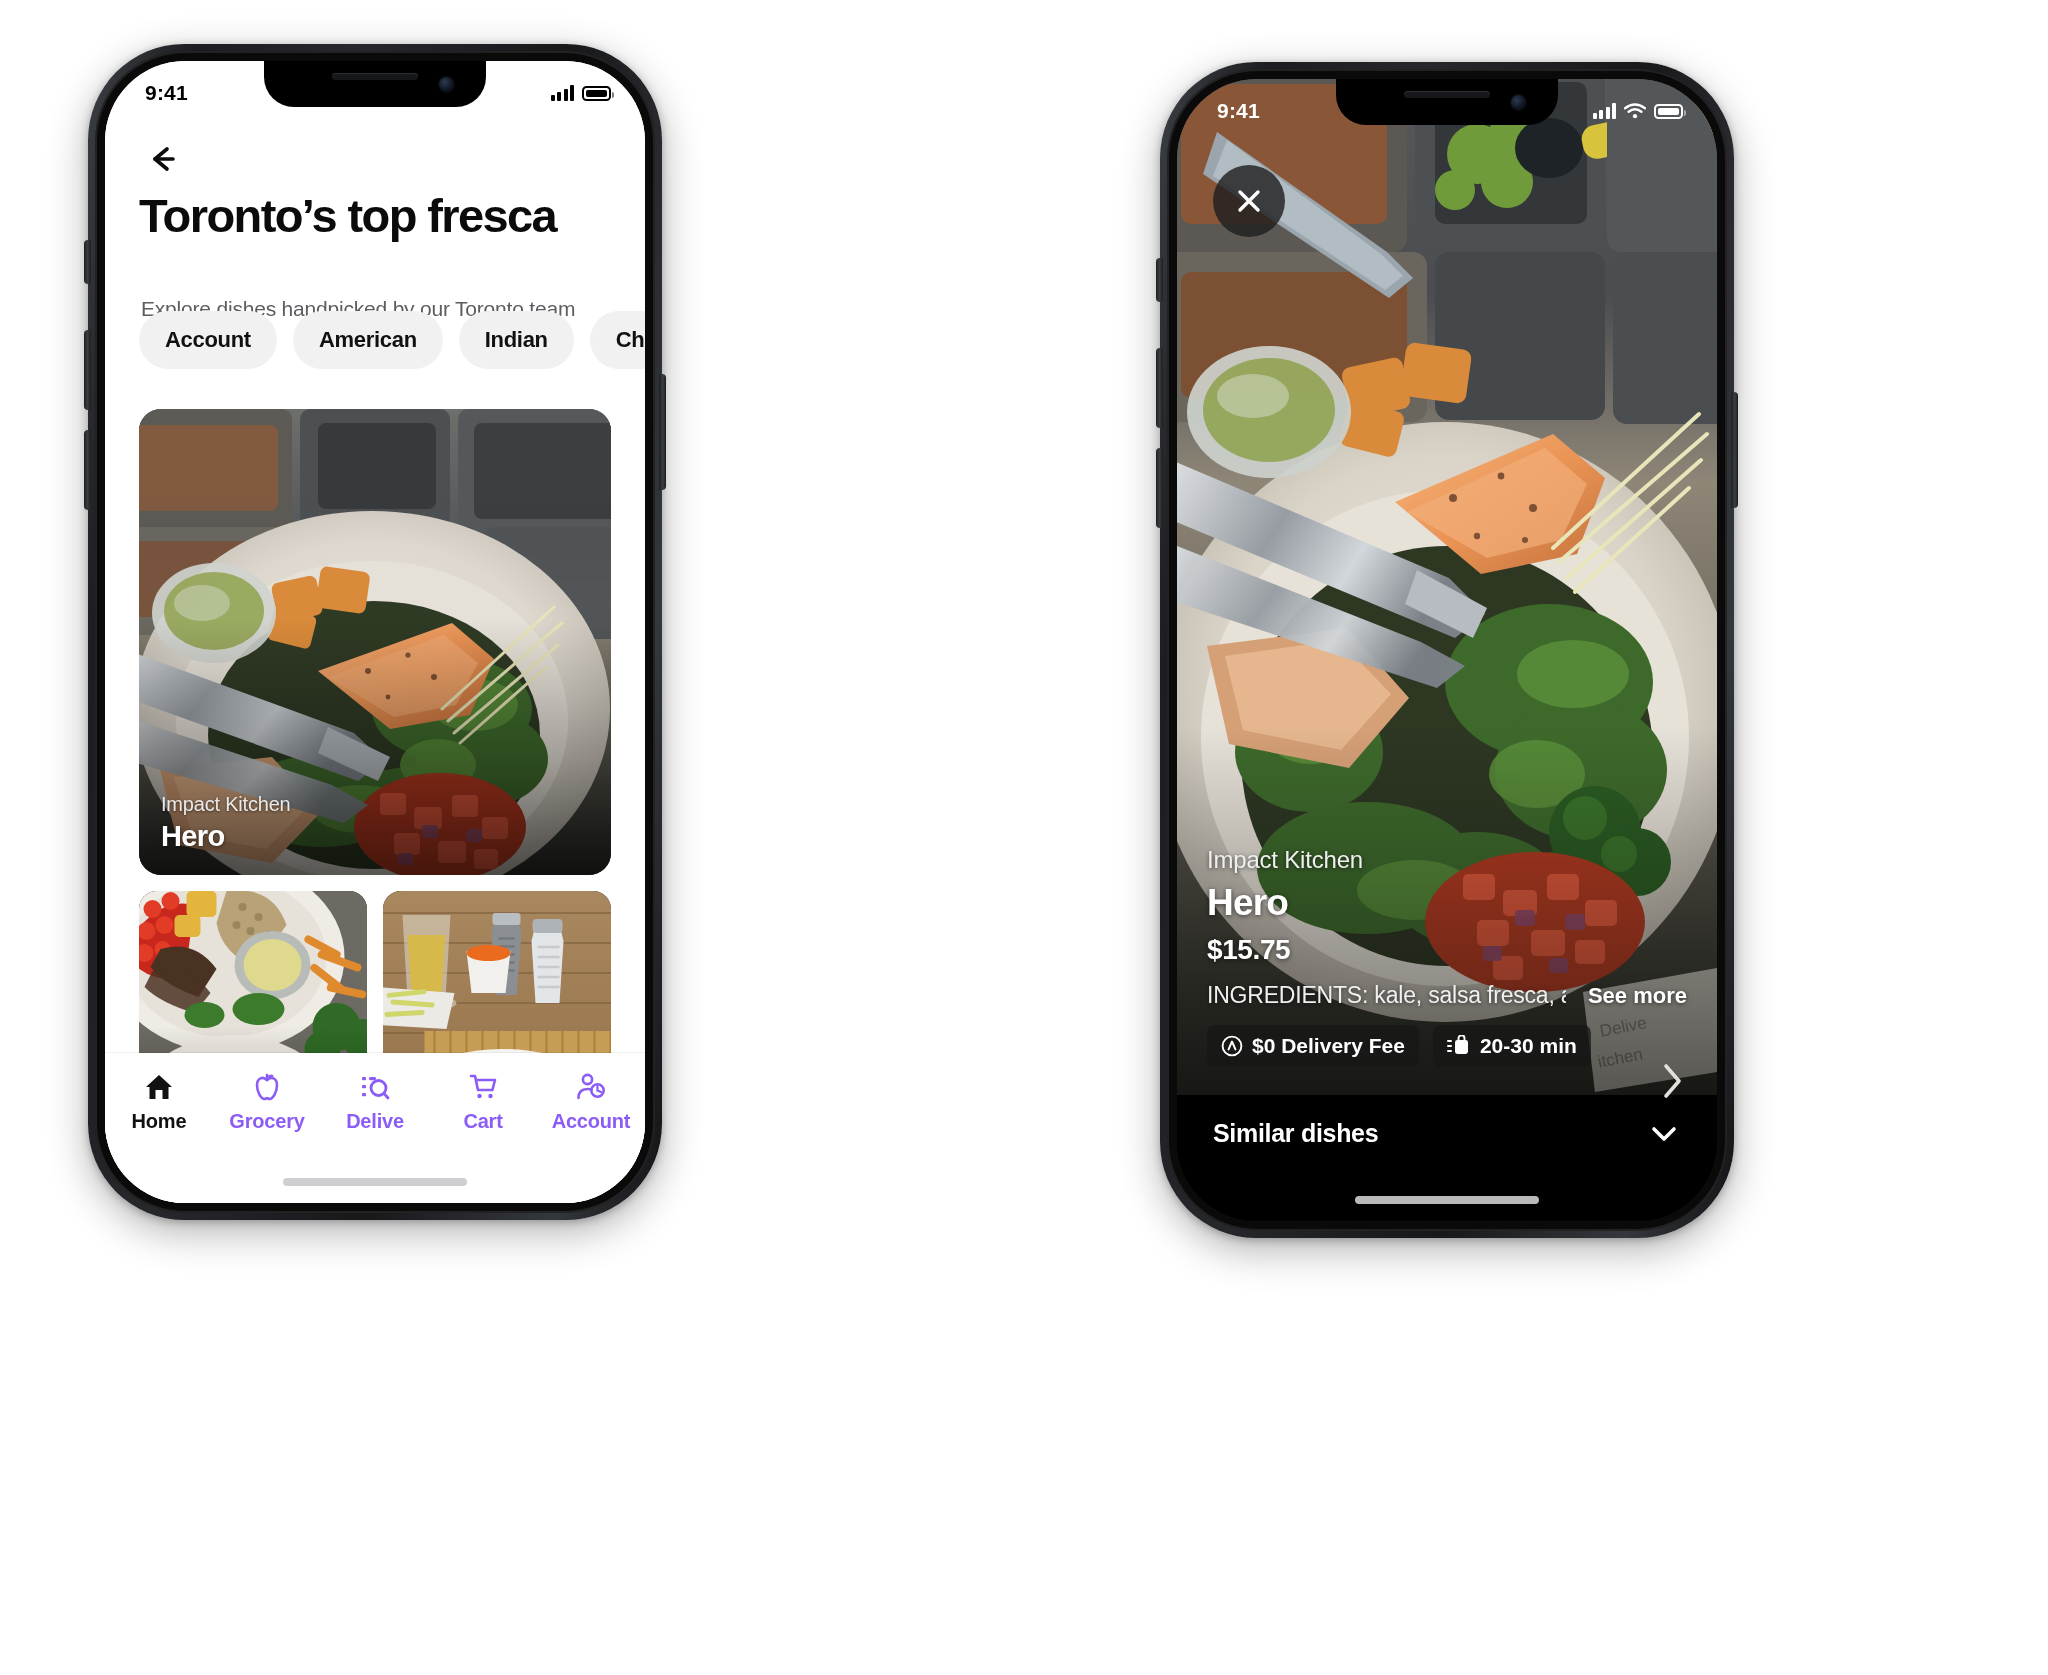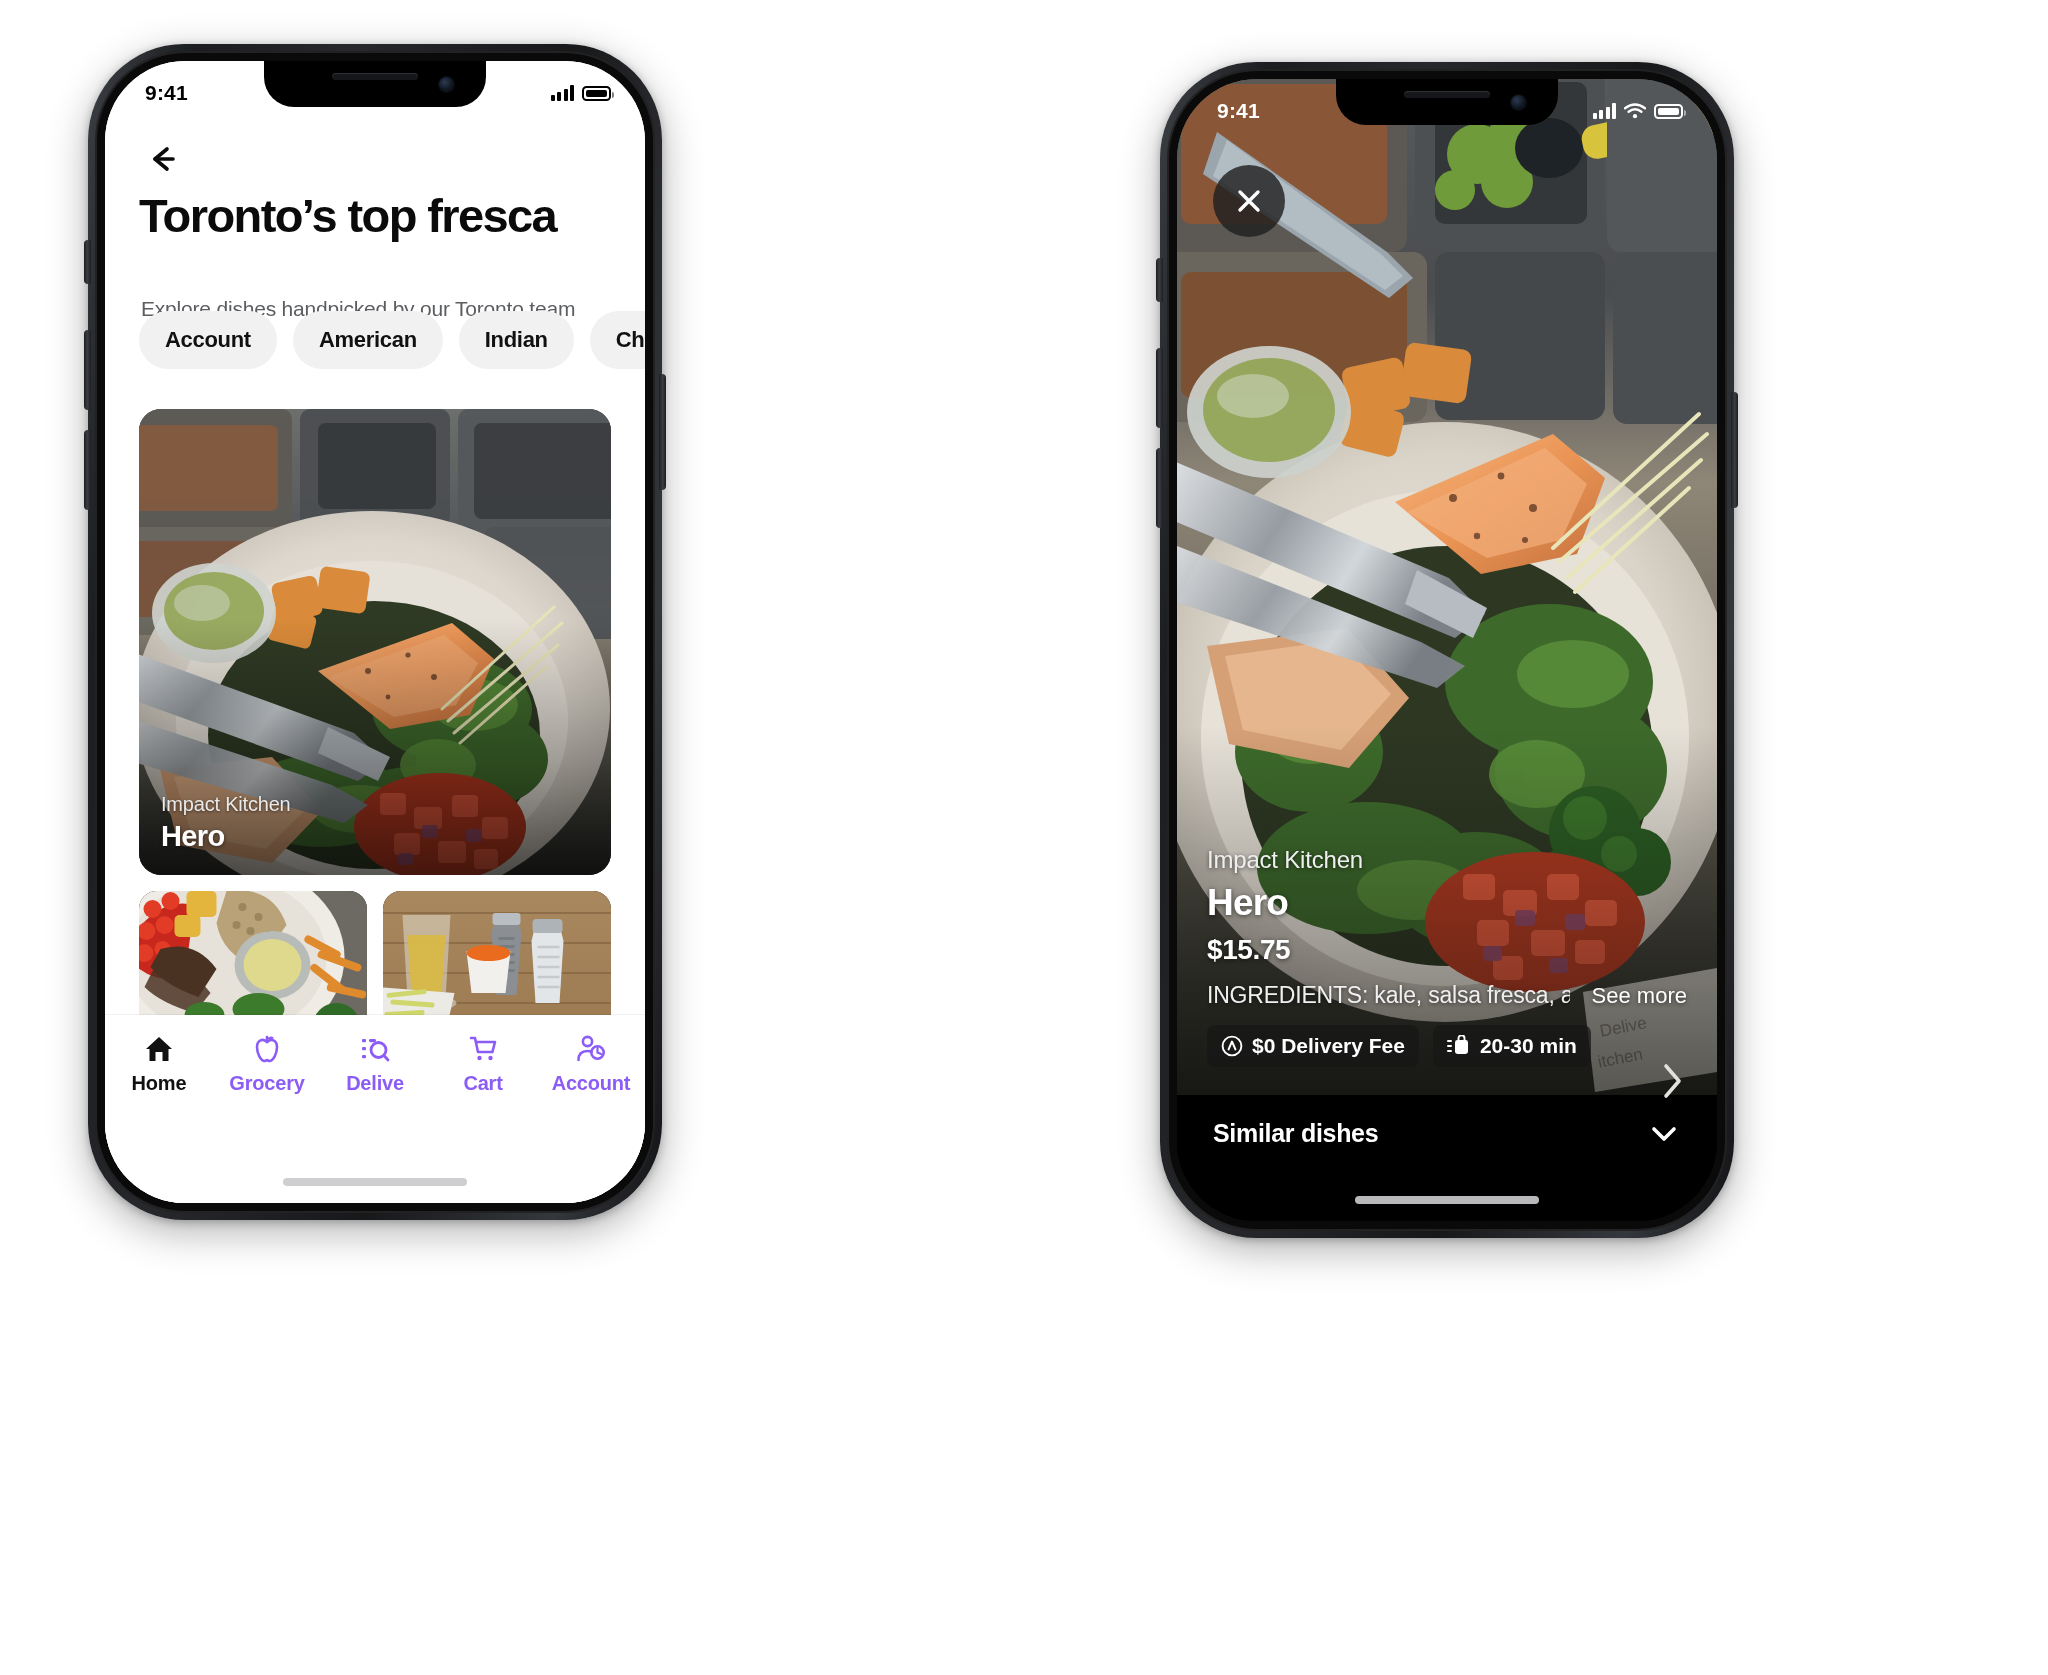--- a/index.html
+++ b/index.html
@@ -107,21 +107,21 @@
   .card-dish { font-size: 29px; font-weight: 800; color: #fff; letter-spacing: -.6px;
     text-shadow: 0 1px 4px rgba(0,0,0,.55); }
   .row2 { display: flex; gap: 16px; margin-top: 16px; }
   .card.small { height: 300px; flex: 1; border-radius: 18px; }
   .card.small .card-meta { left: 18px; bottom: 14px; right: 12px; }
   .card.small .card-store { font-size: 19px; }
   .card.small .card-dish { font-size: 27px; }
 
   
   .tabbar {
-    position: absolute; left: 0; right: 0; bottom: 0; height: 188px;
+    position: absolute; left: 0; right: 0; bottom: 0; height: 150px;
     background: #fff; display: flex; align-items: flex-start; padding-top: 18px;
     box-shadow: 0 -1px 0 rgba(0,0,0,.05);
   }
   .tab { flex: 1; display: flex; flex-direction: column; align-items: center; gap: 7px; color: #8b5cf6; }
   .tab.active { color: #111; }
   .tab-label { font-size: 20px; font-weight: 600; letter-spacing: -.2px; }
   .tab.active .tab-label { font-weight: 800; }
   .home-ind {
     position: absolute; bottom: 17px; left: 50%; transform: translateX(-50%);
     width: 184px; height: 8px; border-radius: 5px; background: #3c3c3e; z-index: 35;
@@ -147,21 +147,21 @@
   }
   .detail-inner { position: relative; }
   .d-store { font-size: 24px; color: #efefef; letter-spacing: -.2px; text-shadow: 0 1px 4px rgba(0,0,0,.6); }
   .d-dish { font-size: 37px; font-weight: 800; color: #fff; letter-spacing: -.8px;
     margin-top: 8px; text-shadow: 0 1px 5px rgba(0,0,0,.6); }
   .d-price { font-size: 28px; font-weight: 700; color: #fff; margin-top: 10px;
     letter-spacing: -.4px; text-shadow: 0 1px 5px rgba(0,0,0,.6); }
   .d-ing-row { display: flex; align-items: baseline; gap: 22px; margin-top: 16px; }
   .d-ing { font-size: 23px; color: #f0f0f0; letter-spacing: -.2px; text-shadow: 0 1px 4px rgba(0,0,0,.6);
     white-space: nowrap; overflow: hidden; max-width: 405px; }
-  .d-seemore { font-size: 22px; font-weight: 400; color: #fff; text-shadow: 0 1px 4px rgba(0,0,0,.6); white-space: nowrap; }
+  .d-seemore { font-size: 22px; font-weight: 700; color: #fff; text-shadow: 0 1px 4px rgba(0,0,0,.6); white-space: nowrap; }
   .badges { display: flex; gap: 14px; margin-top: 16px; }
   .badge {
     display: flex; align-items: center; gap: 9px;
     background: rgba(22,22,22,.72); border-radius: 8px; padding: 9px 14px;
     font-size: 21px; font-weight: 600; color: #fff; white-space: nowrap;
   }
   .d-chevron { position: absolute; right: 30px; top: 96px; z-index: 22; }
   .similar {
     position: absolute; left: 0; right: 0; bottom: 0; height: 126px;
     background: #000; display: flex; align-items: flex-start;

